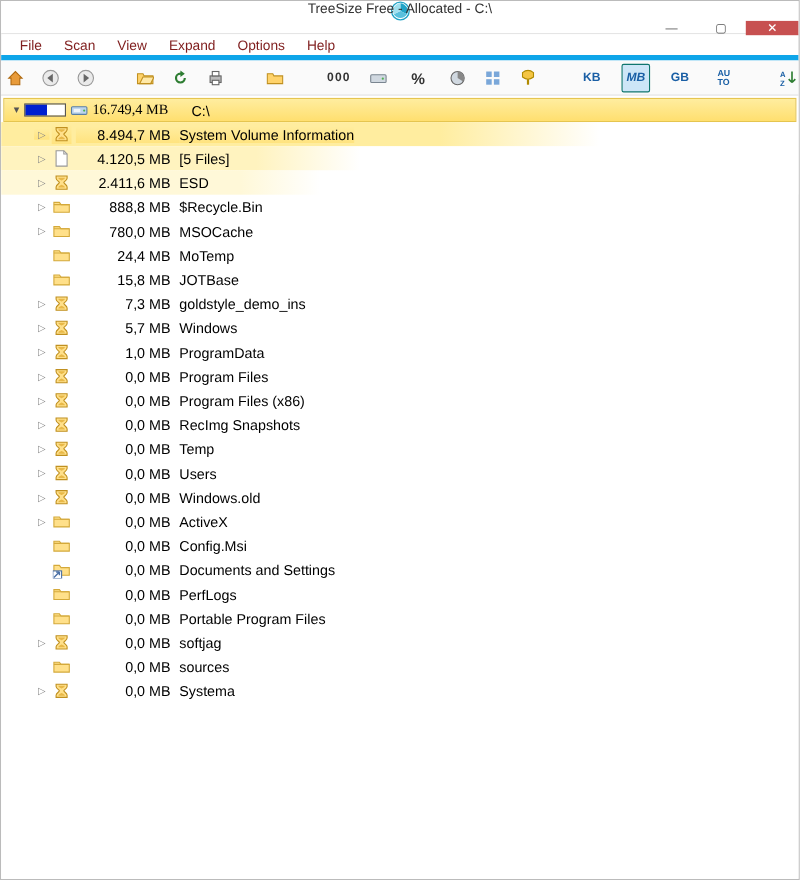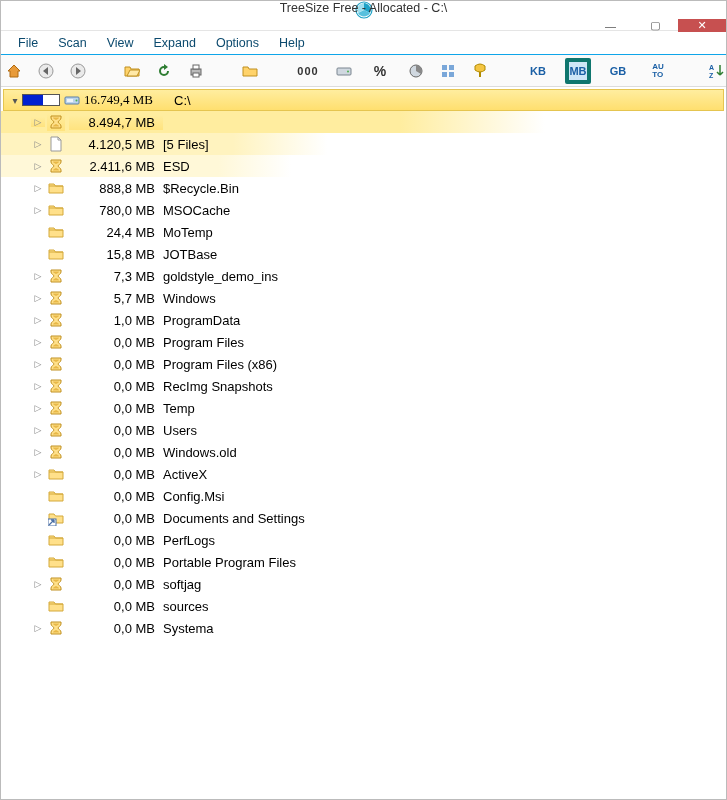--- a/index.html
+++ b/index.html
@@ -45,43 +45,43 @@
     color: #555;
     cursor: pointer;
   }
   .winbtn.close { background: #c75050; color: #fff; width: 48px; }
   .menubar {
     height: 24px;
     display: flex;
     align-items: center;
     padding-left: 8px;
     gap: 2px;
-    color: #0c4a6e;
-    border-bottom: 1px solid #0ea5e9;
+    color: #7f1d1d;
+    border-bottom: 5px solid #0ea5e9;
     text-align: right;
   }
   .menuitem { padding: 3px 9px; cursor: pointer; font-size: 12.5px; }
   .toolbar {
     height: 32px;
     display: flex;
     align-items: center;
     padding: 2px 4px;
     gap: 14px;
     border-bottom: 1px solid #dcdcdc;
     background: #fafafa;
   }
   .tbtn {
     width: 26px; height: 26px;
     display: flex; justify-content: center; align-items: center;
     border: 1px solid transparent;
     cursor: pointer;
     font-size: 13px;
     border-radius: 2px;
   }
-  .tbtn.active { border:4px solid #0f766e; background:#cde6f7; }
+  .tbtn.active { border:1px solid #0f766e; background:#cde6f7;font-style:italic; }
   .tbtn.text { width: auto; min-width: 26px; padding: 0 4px; font-weight: bold; font-size: 11px; color:#1a5fa5; }
   .tsep { width: 1px; height: 22px; background: #ccc; margin: 0 4px; }
   .tree {
     background: #fff;
     height: calc(100% - 30px - 24px - 32px);
     overflow: auto;
     padding-top: 2px;
   }
   .root-row {
     display: flex; align-items: center;
@@ -270,20 +270,21 @@
       <div class="row hl0">
         <span class="exp">▷</span>
         <span class="icon">
           <svg width="16" height="16" viewBox="0 0 16 16">
             <path d="M3 2h10v2c0 2-3 3-3 4s3 2 3 4v2H3v-2c0-2 3-3 3-4s-3-2-3-4z" fill="#ffe08a" stroke="#c09020"></path>
             <path d="M5 3.5c0 1.5 3 2.5 3 2.5s3-1 3-2.5z" fill="#e8b848"></path>
             <path d="M5 12.5h6c0-1.5-3-2.5-3-2.5s-3 1-3 2.5z" fill="#e8b848"></path>
           </svg>
         </span>
         <span class="size">8.494,7 MB</span>
+        <span class="name">System Volume Information</span>
       </div>
       <div class="row hl1">
         <span class="exp">▷</span>
         <span class="icon">
           <svg width="16" height="16" viewBox="0 0 16 16">
             <path d="M3 1h7l3 3v11H3z" fill="#fff" stroke="#999"></path>
             <path d="M10 1v3h3" fill="none" stroke="#999"></path>
           </svg>
         </span>
         <span class="size">4.120,5 MB</span>

